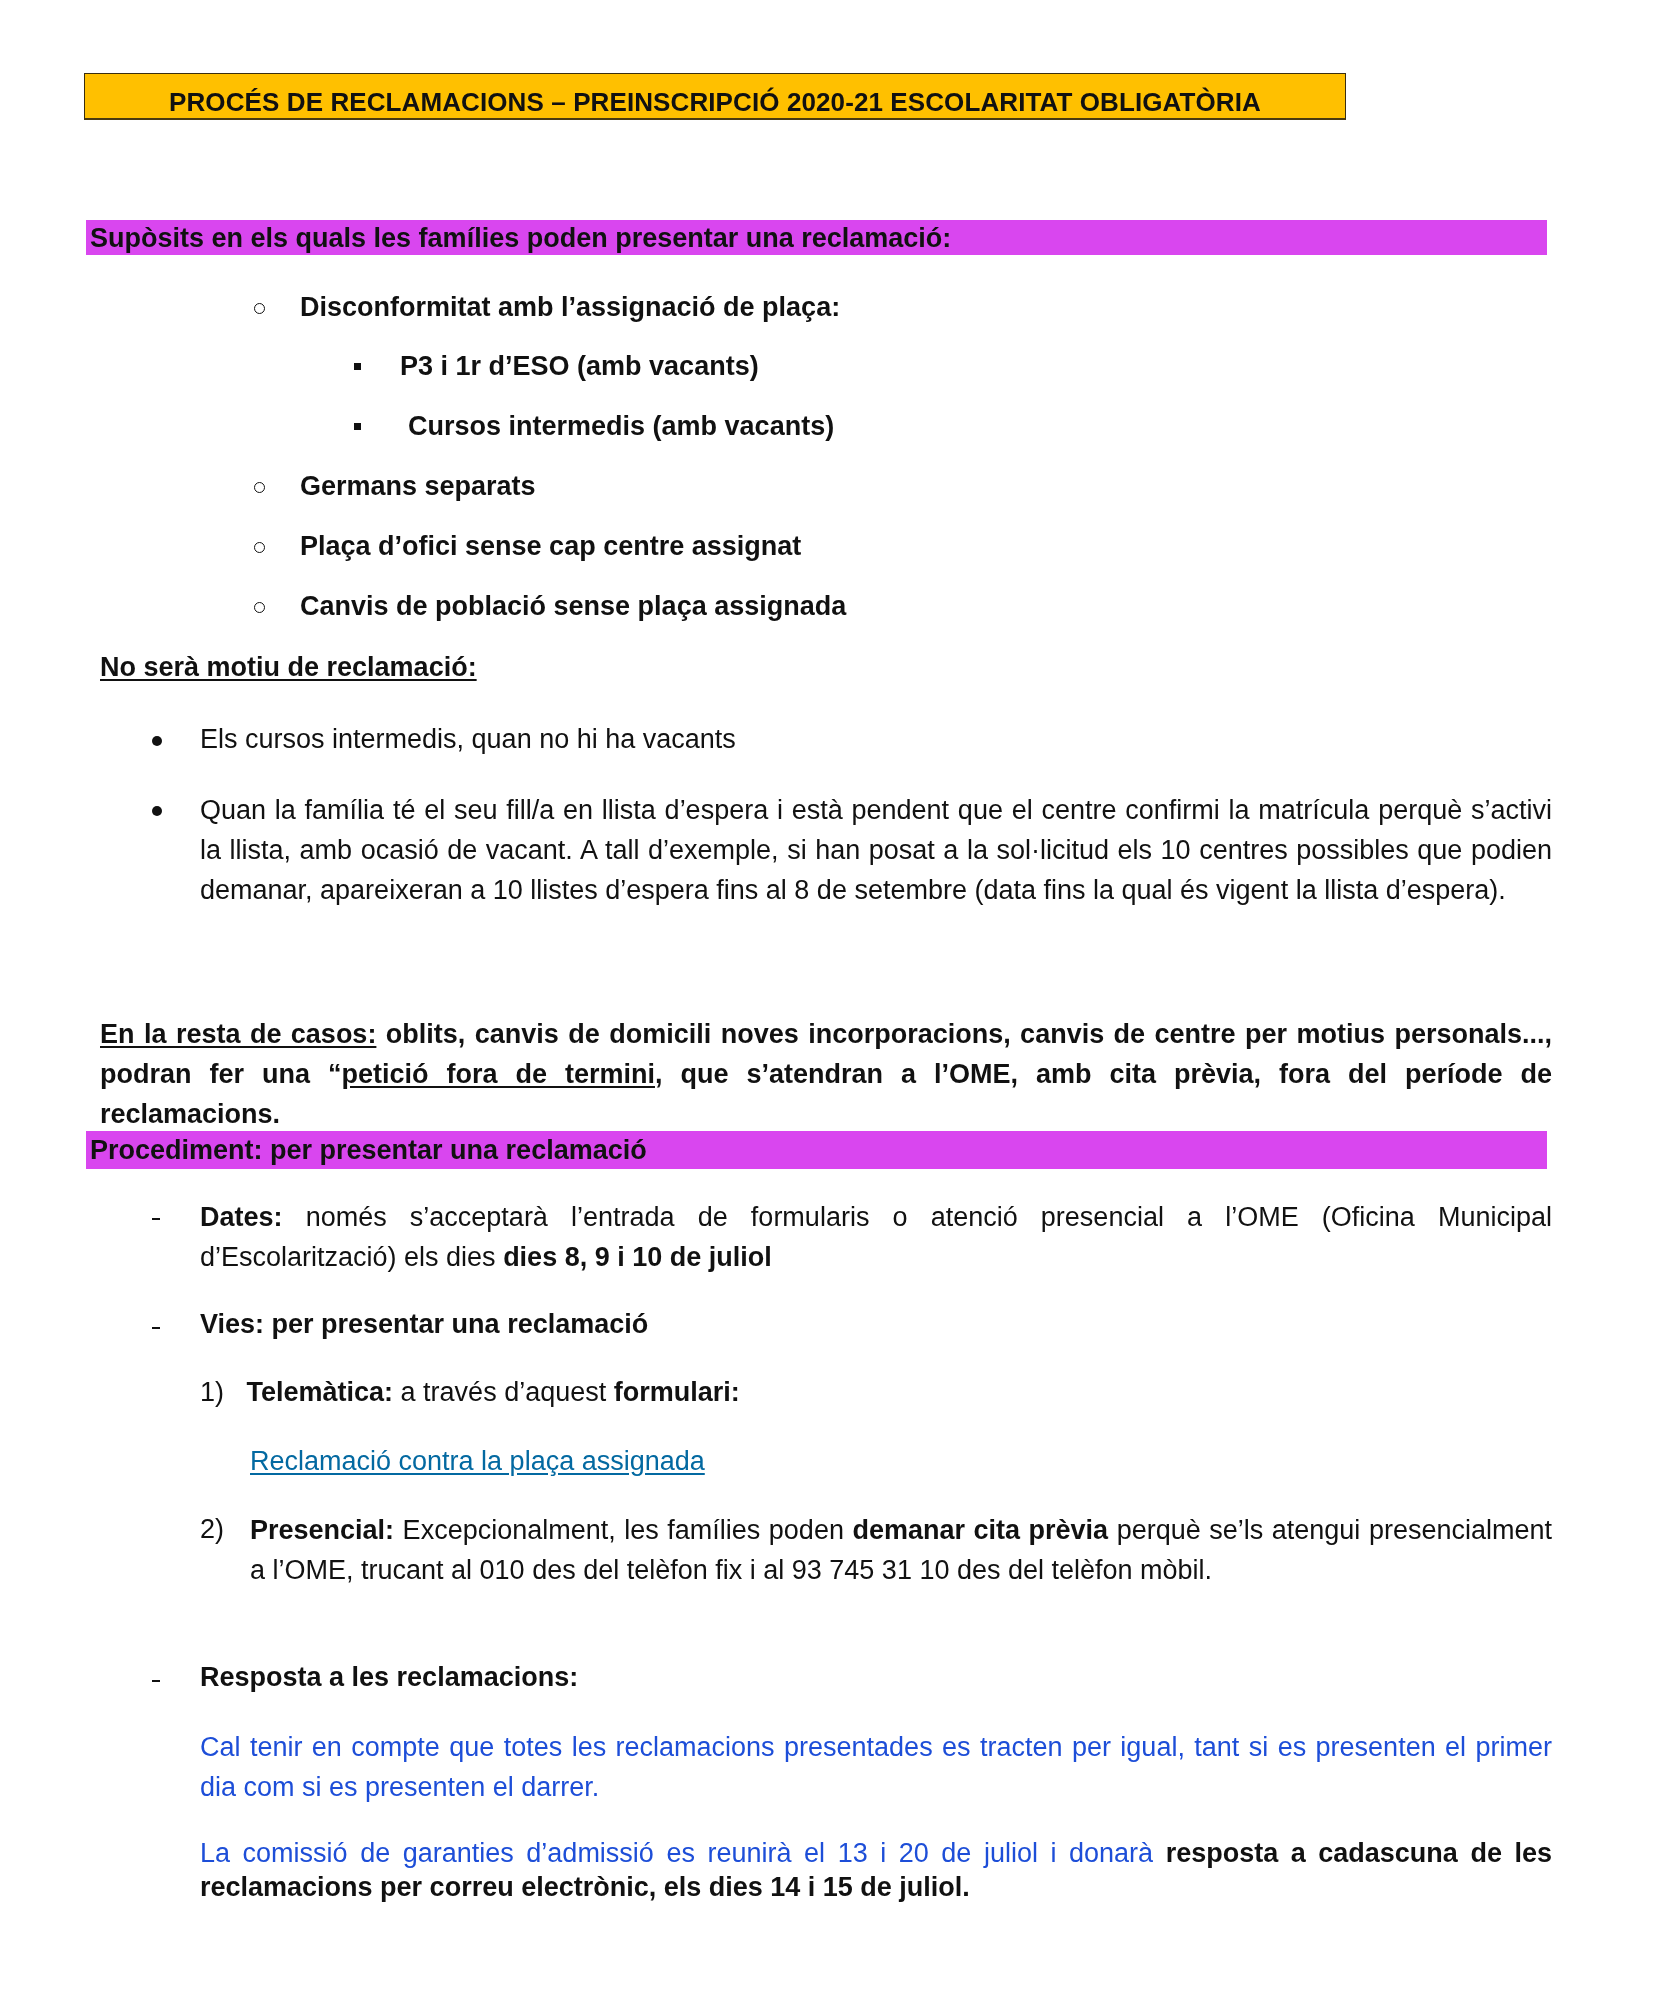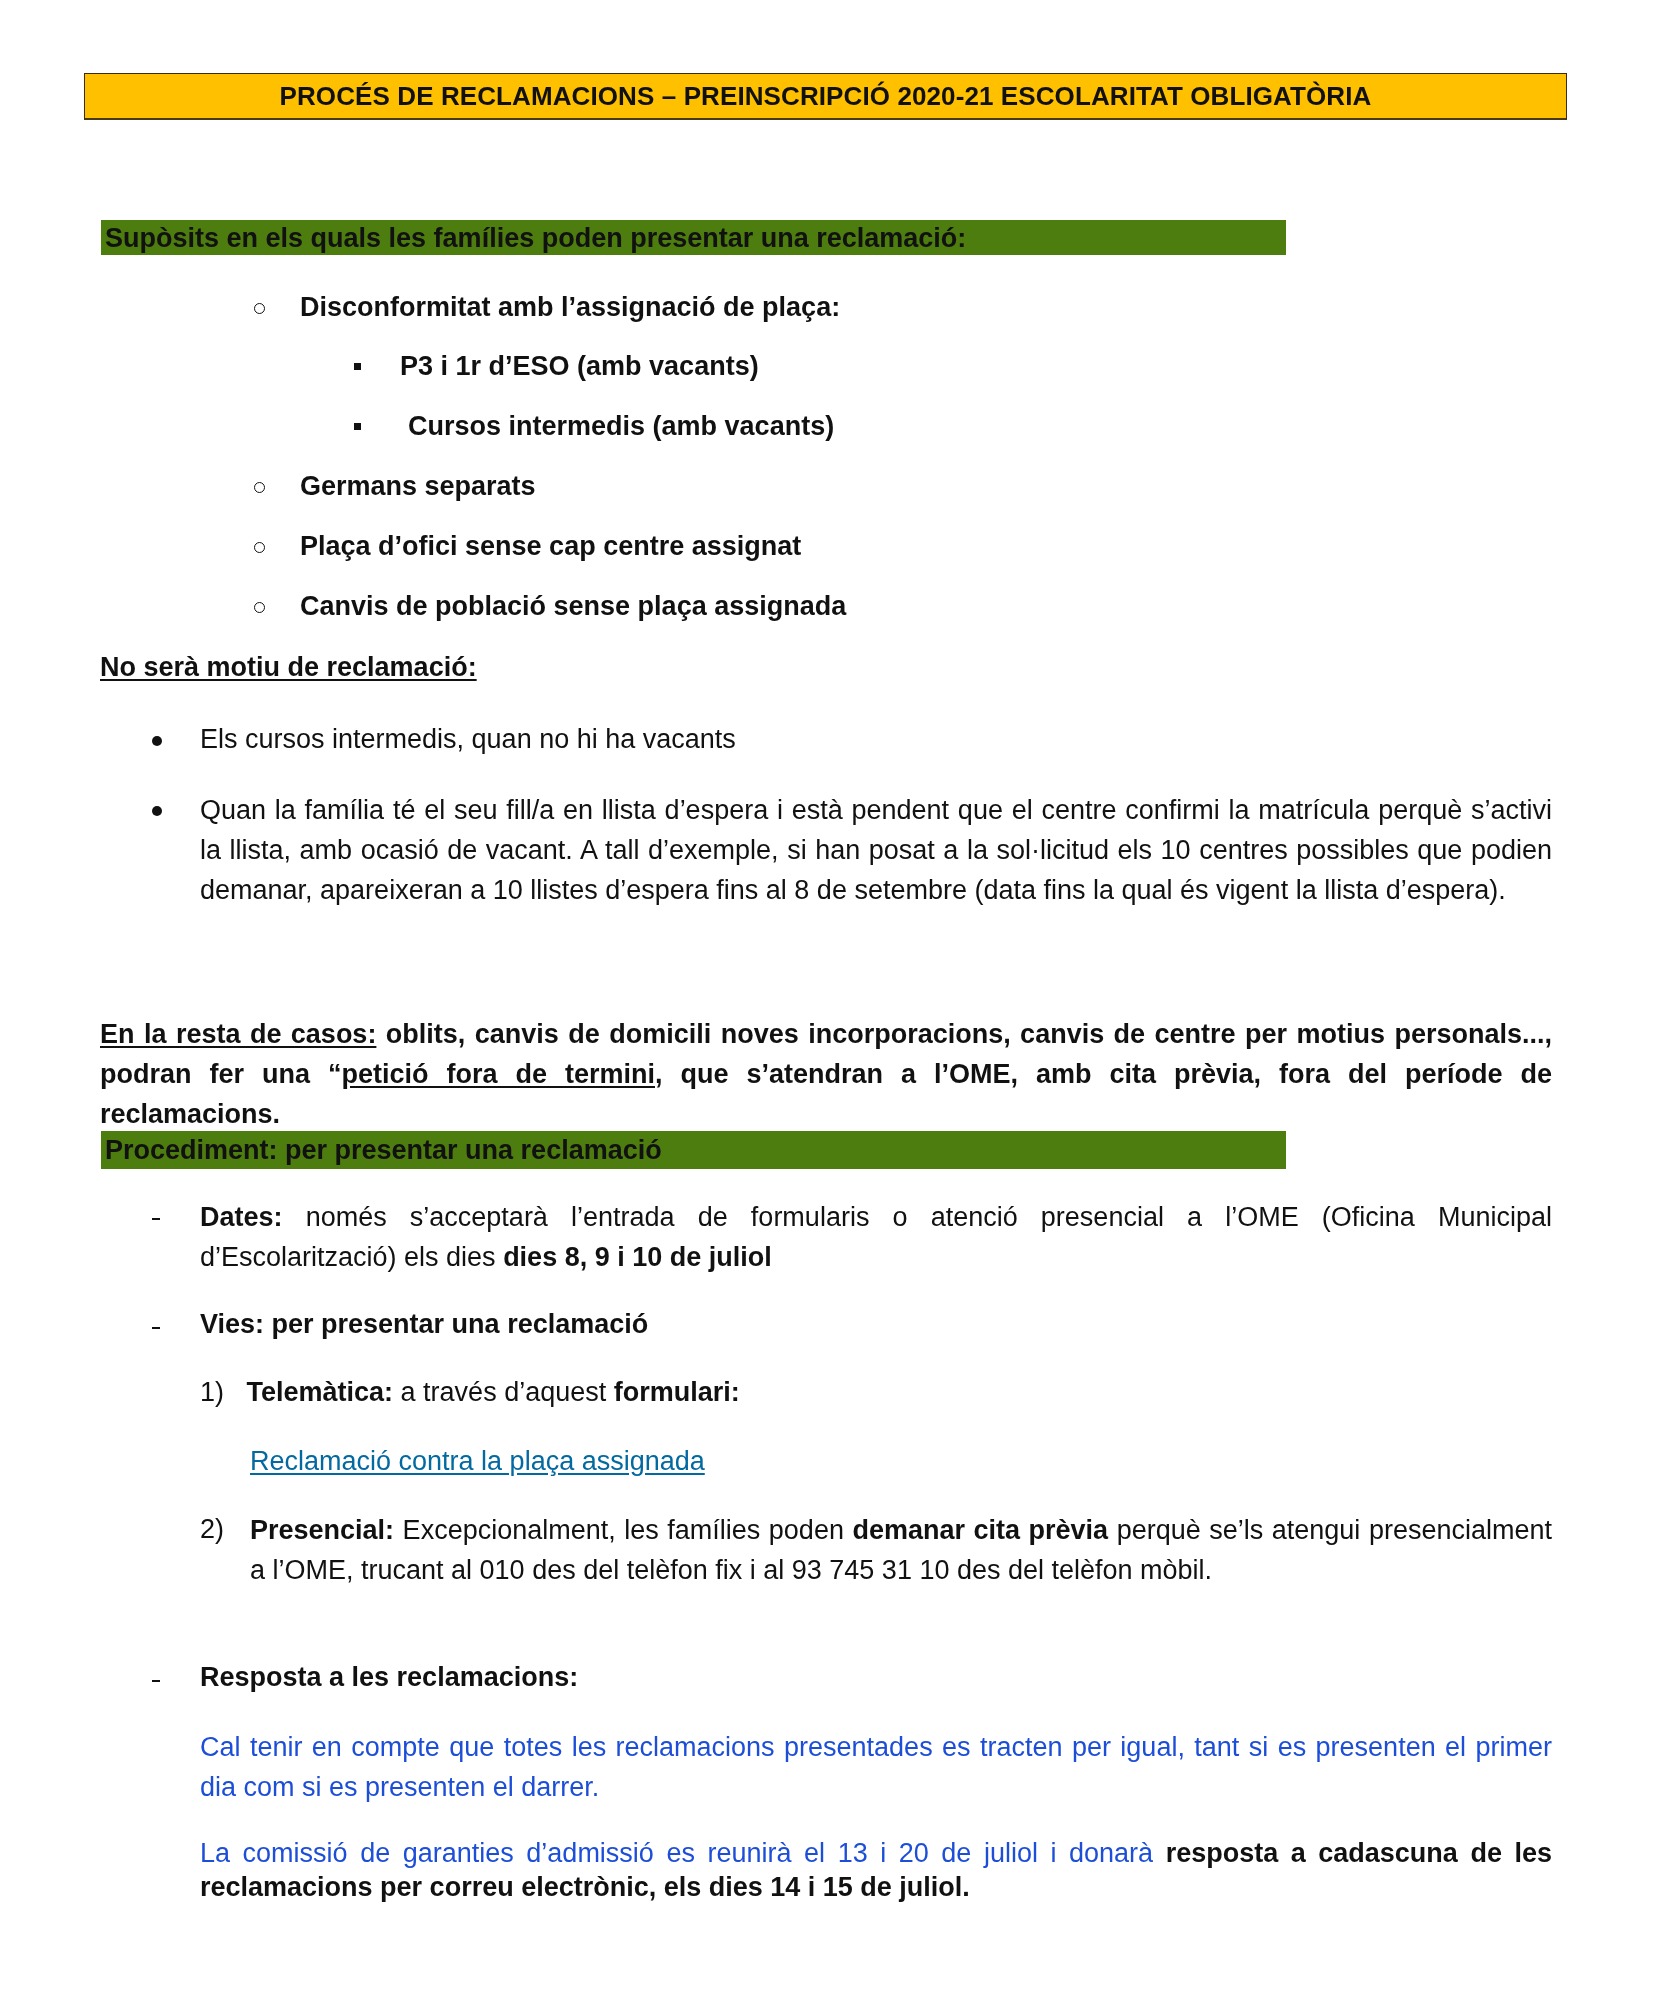--- a/index.html
+++ b/index.html
@@ -1,23 +1,23 @@
 <!DOCTYPE html>
 <html><head>
 <meta charset="utf-8">
 <style>
   html, body { margin:0; padding:0; background:#ffffff; }
   body { width:1654px; height:2011px; position:relative; overflow:hidden;
          font-family:"Liberation Sans", sans-serif; color:#111; font-size:27px; }
   .abs { position:absolute; }
-  .banner { left:84px; top:73px; width:1483px; height:47px; background:#FFC000;
+  .banner { left:84px; top:73px; width:1262px; height:47px; background:#FFC000;
             border:1px solid #3a2e10; border-bottom:2px solid #4a3a10; box-sizing:border-box;
-            display:flex; align-items:center; justify-content:center; }
+            display:flex; align-items:flex-end; justify-content:center; }
   .banner span { font-weight:bold; font-size:26px; color:#111; letter-spacing:0.1px; }
-  .graybar { left:101px; width:1185px; height:35px; background:#4d7c0f; }
+  .graybar { left:86px; width:1461px; height:35px; background:#d946ef; }
   .graybar span { position:absolute; left:4px; top:50%; transform:translateY(-50%);
                   font-weight:bold; font-size:27px; white-space:nowrap; }
   .line { white-space:nowrap; line-height:1; }
   .b { font-weight:bold; }
   .u { text-decoration:underline; text-underline-offset:3px; }
   .bullet-o { width:11px; height:11px; border:1.5px solid #111; border-radius:50%; box-sizing:border-box; }
   .bullet-sq { width:7px; height:7px; background:#111; }
   .bullet-dot { width:10px; height:10px; background:#111; border-radius:50%; }
   .dash { width:8px; height:2px; background:#111; }
   .para { position:absolute; left:200px; width:1352px; text-align:justify; line-height:40px; }

